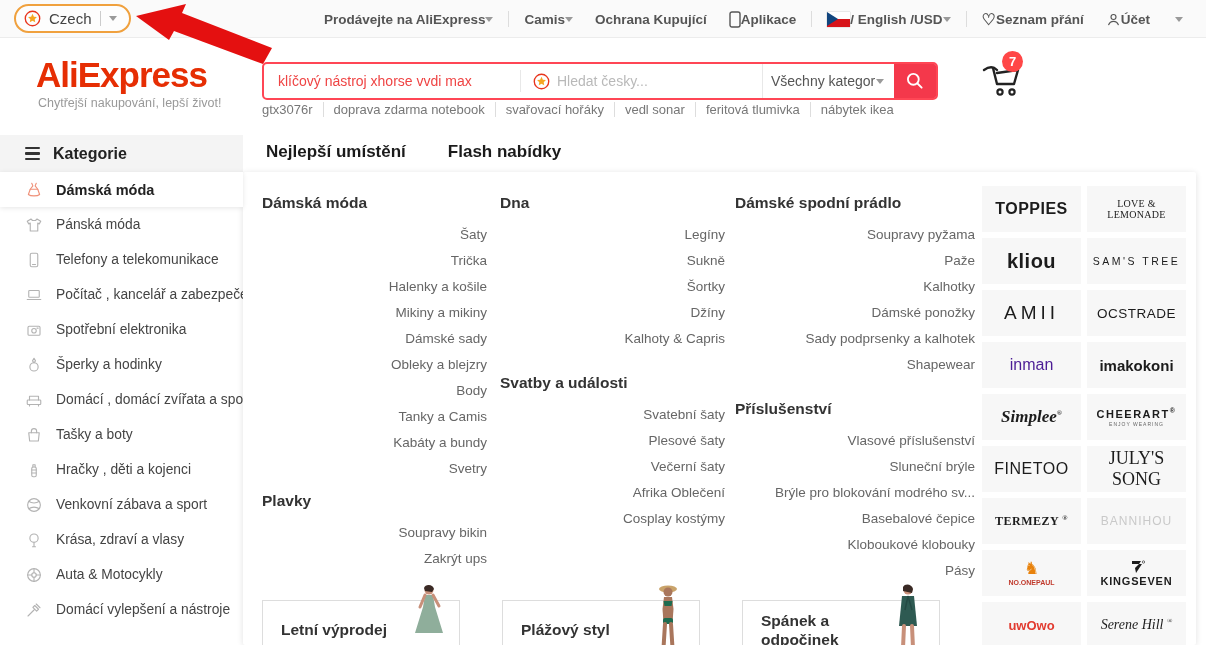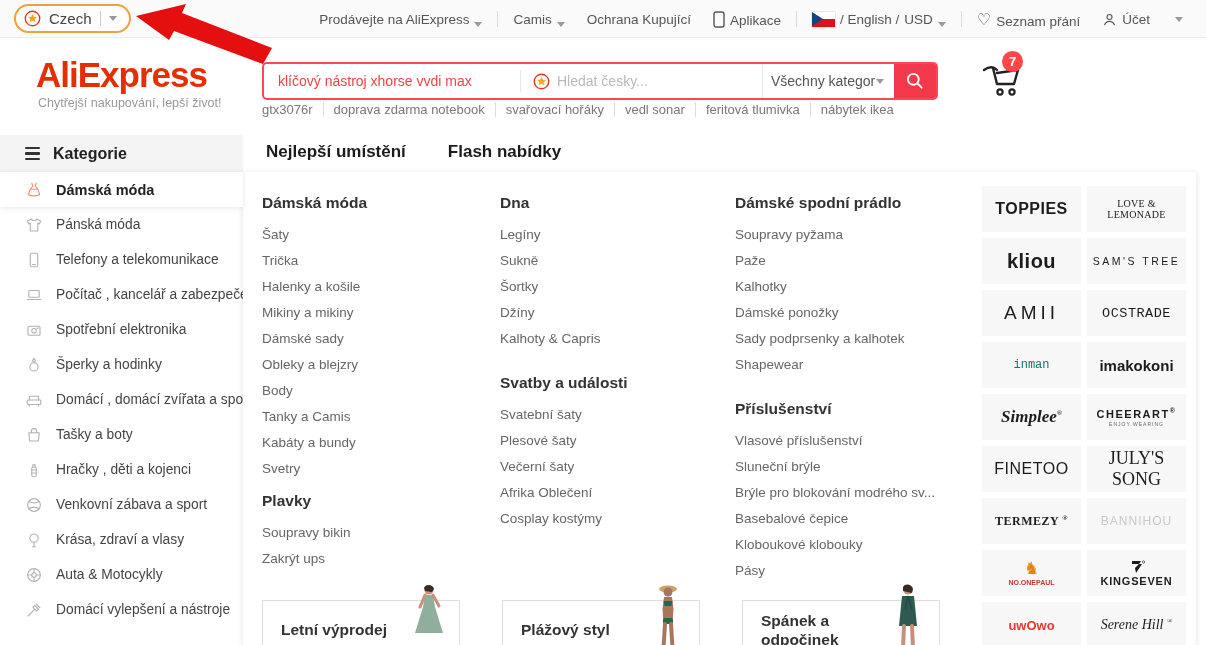--- a/index.html
+++ b/index.html
@@ -8,21 +8,21 @@
   .page { position:relative; width:1206px; height:645px; overflow:hidden; background:#fff; }
 
   
   .topbar { position:absolute; left:0; top:0; width:1206px; height:38px; background:#fafafa; border-bottom:1px solid #ececec; }
   .lang-btn { position:absolute; left:14px; top:4px; height:29px; display:flex; align-items:center; gap:8px; padding:0 12px 0 8px; border:2px solid #f0a13e; border-radius:16px; background:#fdfdfd; cursor:pointer; }
   .lang-btn .label { font-size:15px; color:#444; }
   .lang-btn .vsep { width:1px; height:15px; background:#ccc; }
   .caret { width:0; height:0; border-left:4px solid transparent; border-right:4px solid transparent; border-top:5px solid #9a9a9a; display:inline-block; }
   .annot-arrow { position:absolute; left:132px; top:4px; z-index:50; pointer-events:none; }
   .topnav { position:absolute; right:12px; top:0; height:38px; display:flex; align-items:center; font-size:13.5px; color:#555; }
-  .topnav .item { display:flex; align-items:flex-end; gap:5px; padding:0 11px; cursor:pointer; white-space:nowrap; }
+  .topnav .item { display:flex; align-items:center; padding:0 11px; cursor:pointer; white-space:nowrap;font-weight:bold; }
   .topnav .sep { width:1px; height:16px; background:#ddd; margin:0 4px; }
   .flag { position:relative; width:23px; height:15px; background:linear-gradient(#fff 0 50%, #d7141a 50% 100%); box-shadow:0 0 1px rgba(0,0,0,.4); overflow:hidden; }
   .flag::before { content:''; position:absolute; left:0; top:0; border-top:7.5px solid transparent; border-bottom:7.5px solid transparent; border-left:11px solid #11457e; }
   .heart-glyph { font-size:16px; color:#555; }
 
   
   .logo { position:absolute; left:36px; top:55px; font-size:35px; font-weight:bold; color:#e62e04; letter-spacing:-1px; }
   .tagline { position:absolute; left:38px; top:96px; font-size:12.5px; color:#999;text-align:right; }
   .searchbar { position:absolute; left:262px; top:62px; width:676px; height:38px; border:2px solid #ff4655; border-radius:5px; background:#fff; display:flex; align-items:stretch; }
   .searchbar .q { width:256px; border:none; outline:none; font-family:"Liberation Sans",sans-serif; font-size:14px; color:#ef4444; padding:0 14px; background:transparent; }
@@ -56,33 +56,33 @@
   .tabs { position:absolute; left:266px; top:142px; display:flex; gap:42px; }
   .tab { font-size:17px; font-weight:bold; color:#1b1b1b; cursor:pointer; }
 
   
   .panel { position:absolute; left:243px; top:172px; width:953px; height:473px; background:#fff; box-shadow:0 1px 6px rgba(0,0,0,.12); border-radius:2px; }
   .mm-col { position:absolute; top:12px; }
   .mm-col.c1 { left:19px; width:225px; }
   .mm-col.c2 { left:257px; width:225px; }
   .mm-col.c3 { left:492px; width:240px; }
   .mm-head { font-size:15.5px; font-weight:bold; color:#333; margin:10px 0 10px; }
-  .mm-link { font-size:13.5px; color:#666; line-height:26px; cursor:pointer; white-space:nowrap; }
+  .mm-link { font-size:13.5px; color:#666; line-height:26px; cursor:pointer; white-space:nowrap;text-align:right; }
 
   
   .brands { position:absolute; left:739px; top:14px; width:206px; display:grid; grid-template-columns:99px 99px; grid-auto-rows:46px; gap:6px; }
   .brand { background:#f7f7f7; display:flex; flex-direction:column; align-items:center; justify-content:center; cursor:pointer; overflow:hidden; color:#1c1c1c; text-align:center; }
   .brand sup { font-size:7px; vertical-align:super; }
   .b0 { font-weight:800; font-size:16px; letter-spacing:.5px; }
   .b1 { font-family:"Liberation Serif",serif; font-size:10px; letter-spacing:.3px; }
   .b2 { font-weight:800; font-size:20px; letter-spacing:.5px; }
   .b3 { font-size:10.5px; letter-spacing:2.5px; font-weight:500; }
   .b4 { font-weight:300; font-size:19px; letter-spacing:4px; }
-  .b5 { font-family:Liberation Mono, monospace; font-size:13.5px; letter-spacing:.5px; }
-  .b6 { font-family:Liberation Mono, monospace; font-size:12px; color:#0f766e; }
+  .b5 { font-family:Liberation Sans, sans-serif; font-size:13.5px; letter-spacing:.5px; }
+  .b6 { font-family:Liberation Sans, sans-serif; font-size:16px; color:#4c1d95; }
   .b7 { font-weight:800; font-size:15px; }
   .b8 { font-family:"Liberation Serif",serif; font-style:italic; font-size:17px; font-weight:600; }
   .b9 .main { font-size:11px; letter-spacing:1.5px; font-weight:700; }
   .b9 .sub { font-size:5px; letter-spacing:1px; color:#666; margin-top:2px; }
   .b10 { font-weight:400; font-size:16px; letter-spacing:.5px; }
   .b11 { font-family:"Liberation Serif",serif; font-size:18px; }
   .b12 { font-family:"Liberation Serif",serif; font-weight:700; font-size:12px; letter-spacing:.5px; }
   .b13 { font-weight:300; font-size:12px; letter-spacing:1px; color:#c9c9c9; }
   .b14 .horse { font-size:17px; color:#e8820c; line-height:1; }
   .b14 .nm { font-size:7px; font-weight:700; color:#c0392b; margin-top:2px; }

